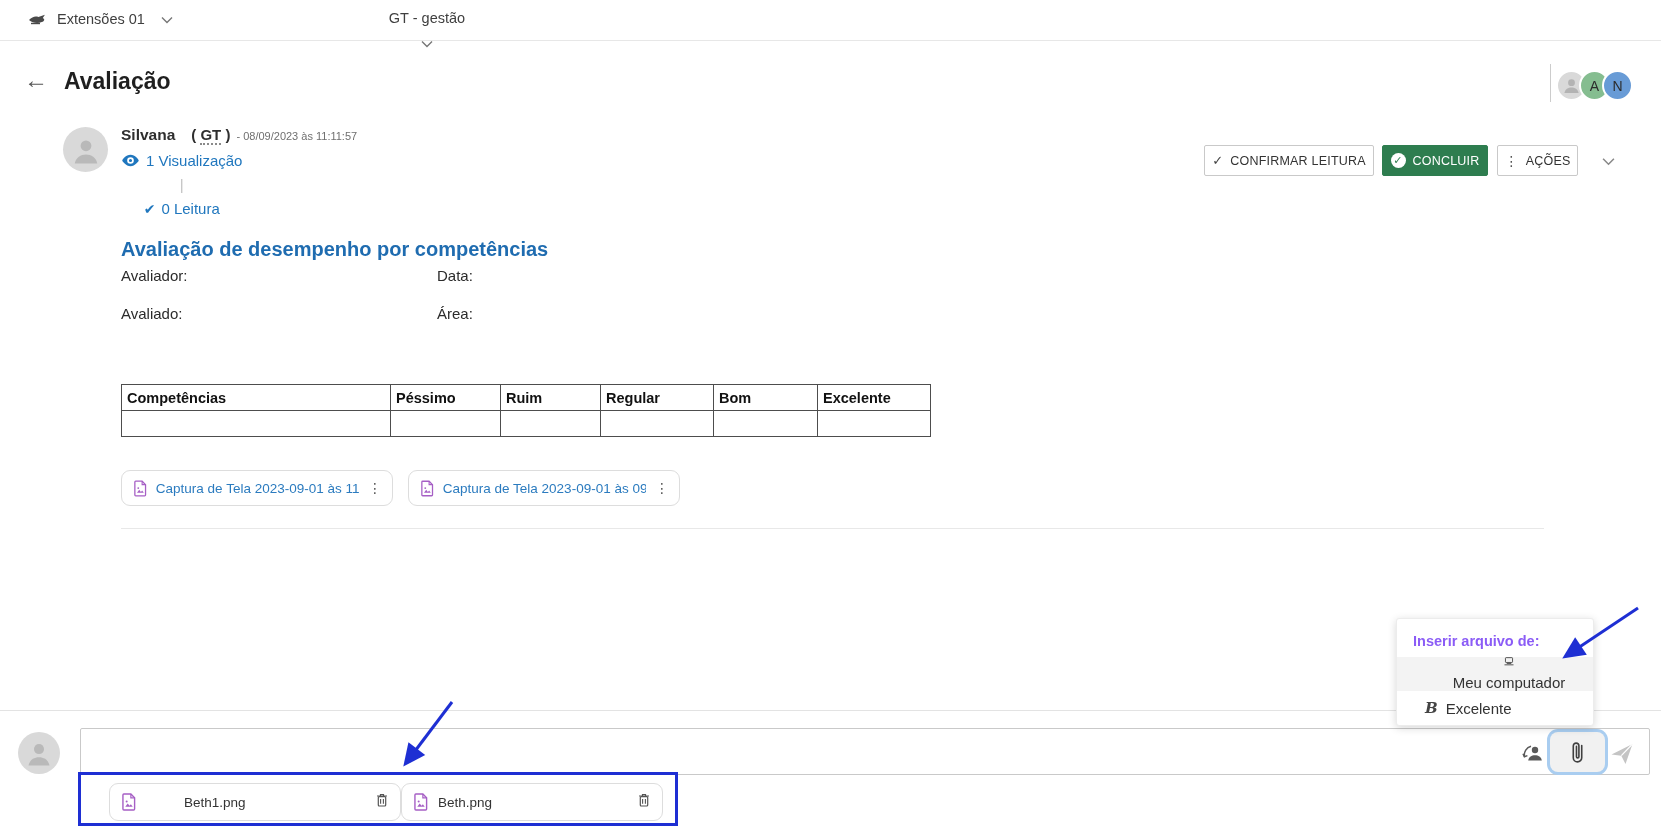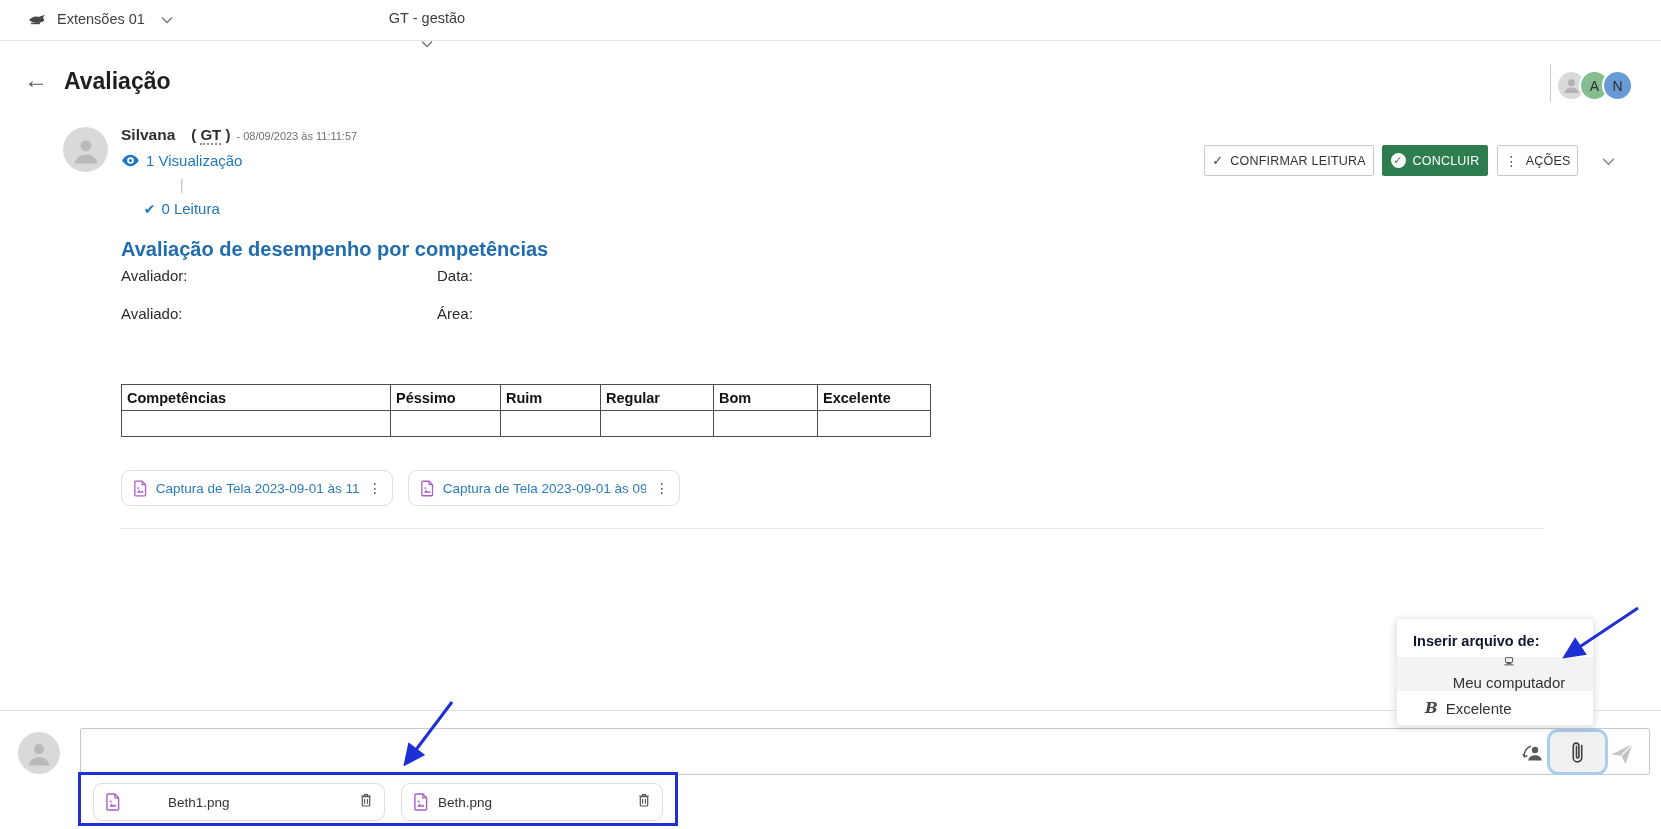--- a/index.html
+++ b/index.html
@@ -50,21 +50,21 @@
   
   .chip { display:flex; align-items:center; gap:9px; height:36px; padding:0 10px 0 12px; background:#fff;
           border:1px solid #ddd; border-radius:9px; }
   .chip-name { font-size:13.5px; color:#2b7bbf; cursor:pointer; white-space:nowrap; overflow:hidden; }
   .chip .kebab { margin-left:auto; cursor:pointer; }
   .content-divider { left:121px; top:528px; width:1423px; height:1px; background:#e8e8e8; }
 
   
   .popup { left:1396px; top:618px; width:198px; height:108px; background:#fff; border:1px solid #ececec;
            border-radius:3px; box-shadow:0 2px 8px rgba(0,0,0,.16); z-index:20; }
-  .popup-title { padding:14px 0 8px 16px; font-size:14.5px; font-weight:bold; color:#0f172a; }
+  .popup-title { padding:14px 0 8px 16px; font-size:14.5px; font-weight:bold; color:#8b5cf6; }
   .popup-item { display:flex; align-items:center; gap:8px; height:34px; padding-left:28px; font-size:15px;
                 color:#333; cursor:pointer; }
   .popup-item.hl { background:#f3f3f3;flex-direction:column; }
   .b-glyph { font-family:"DejaVu Serif","Liberation Serif",serif; font-style:italic; font-weight:bold;
              font-size:15px; color:#444; }
 
   
   .composer-divider { left:0; top:710px; width:1661px; height:1px; background:#e3e3e3; }
   .comment-input { left:80px; top:728px; width:1570px; height:47px; border:1px solid #c9c9c9; background:#fff;
                    border-radius:2px; cursor:text; }
@@ -272,21 +272,21 @@
   </div>
 
   <div class="abs icon-btn" style="left:1608px;top:742px;width:28px;height:24px;">
     <svg width="24" height="22" viewBox="0 0 24 22">
         <path d="M1.5 11.5L22.5 1l-7 20-4.2-8.3z" fill="#c4c4c4"></path>
         <path d="M11.3 12.7L22.5 1" stroke="#fff" stroke-width="1.2"></path>
       </svg>
   </div>
 
   <div class="abs anno-box">
-    <div class="pending-chip" style="left:12px;width:292px;gap:48px;">
+    <div class="pending-chip" style="left:28px;width:292px;gap:48px;">
       <svg width="14" height="18" viewBox="0 0 15 19">
           <path d="M2 1h7.5L13.5 5v12a1 1 0 0 1-1 1H2a1 1 0 0 1-1-1V2a1 1 0 0 1 1-1z" fill="#fff" stroke="#a65fc5" stroke-width="1.5"></path>
           <path d="M9.5 1v4h4" fill="none" stroke="#a65fc5" stroke-width="1.3"></path>
           <path d="M3.5 14.5l2.6-3.4 2 2.4 1.4-1.6 2 2.6z" fill="#a65fc5"></path>
           <circle cx="5" cy="9" r="1.1" fill="#a65fc5"></circle>
         </svg>
       <span class="pending-name">Beth1.png</span>
       <span class="trash">
         <svg width="12" height="14" viewBox="0 0 12 14">
             <path d="M1 3h10M4.5 3V1.5h3V3" fill="none" stroke="#555" stroke-width="1.2"></path>

